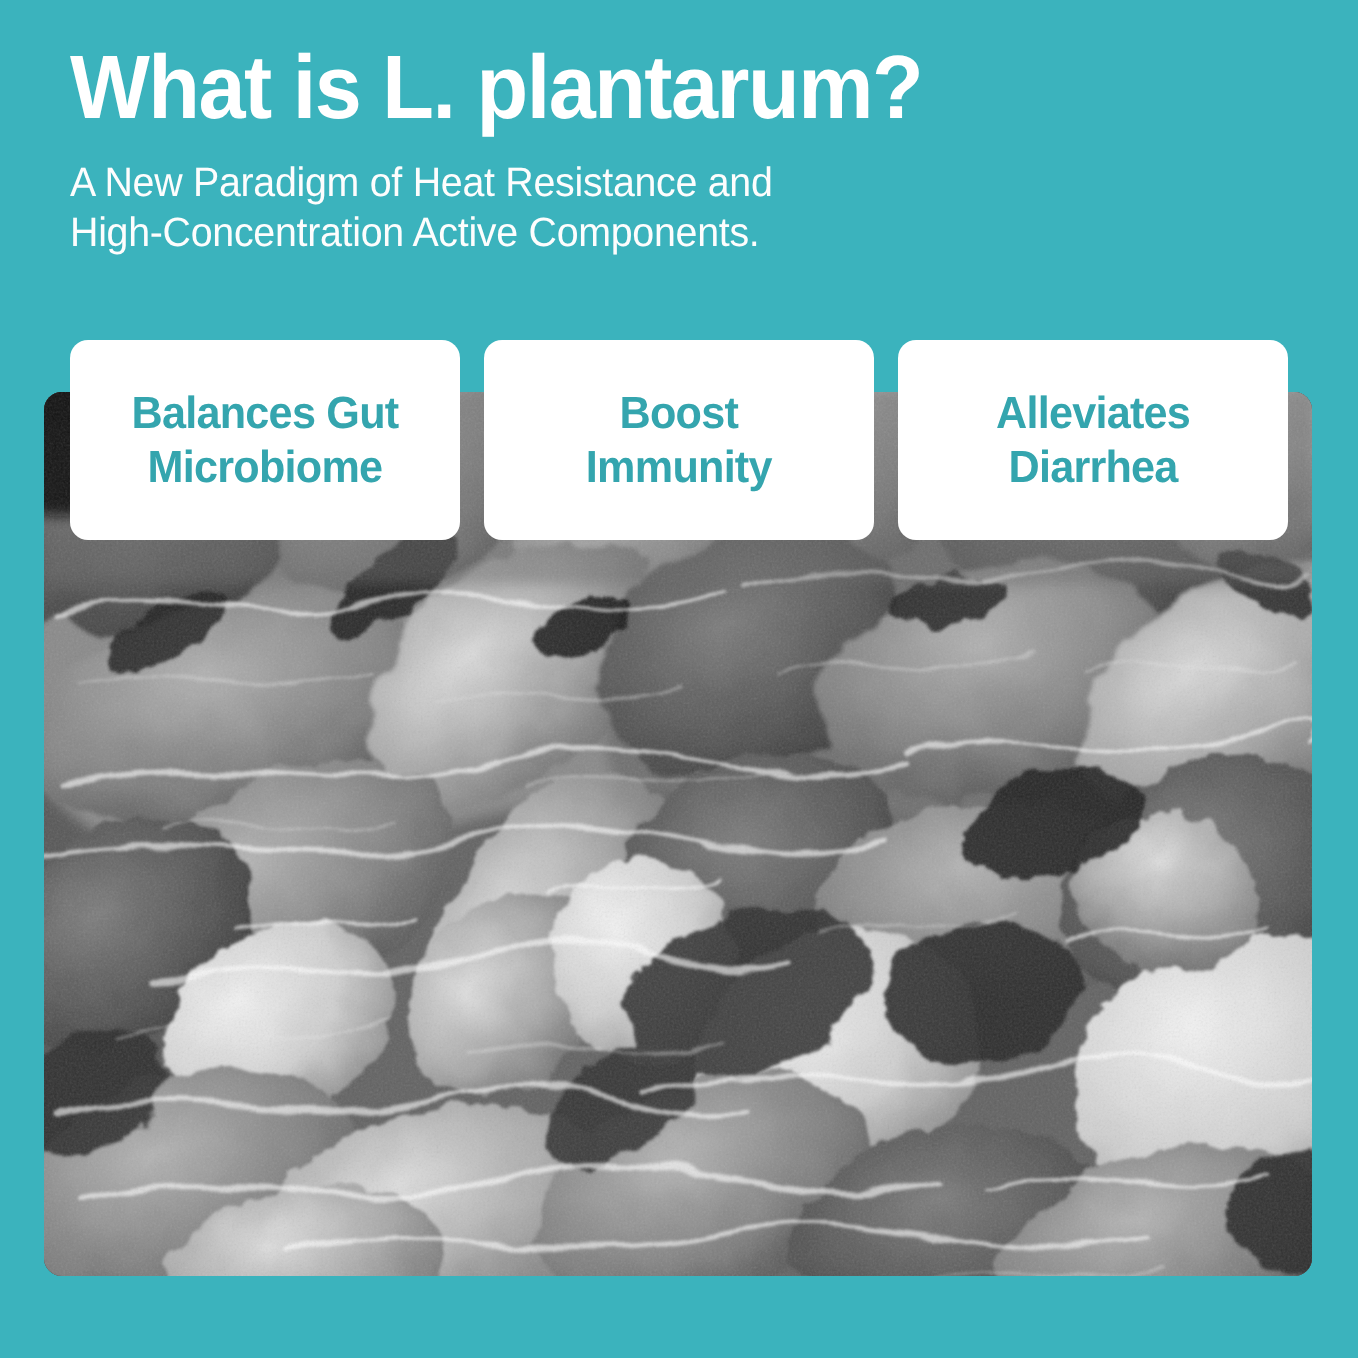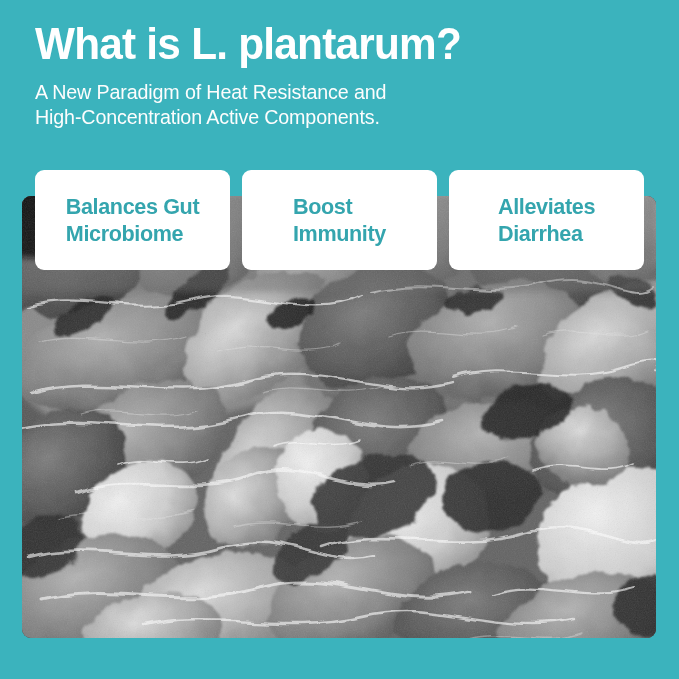--- a/index.html
+++ b/index.html
@@ -87,21 +87,21 @@
     gap: 12px;
   }
 
   .card {
     flex: 1 1 0;
     background: #ffffff;
     border-radius: 9px;
     display: flex;
     align-items: center;
     justify-content: center;
-    text-align: left;
+    text-align: center;
     box-sizing: border-box;
     padding: 4px 6px;
   }
 
   .card-label {
     font-family: "Liberation Sans", sans-serif;
     font-weight: bold;
     font-size: 22.5px;
     line-height: 27px;
     letter-spacing: -0.4px;

